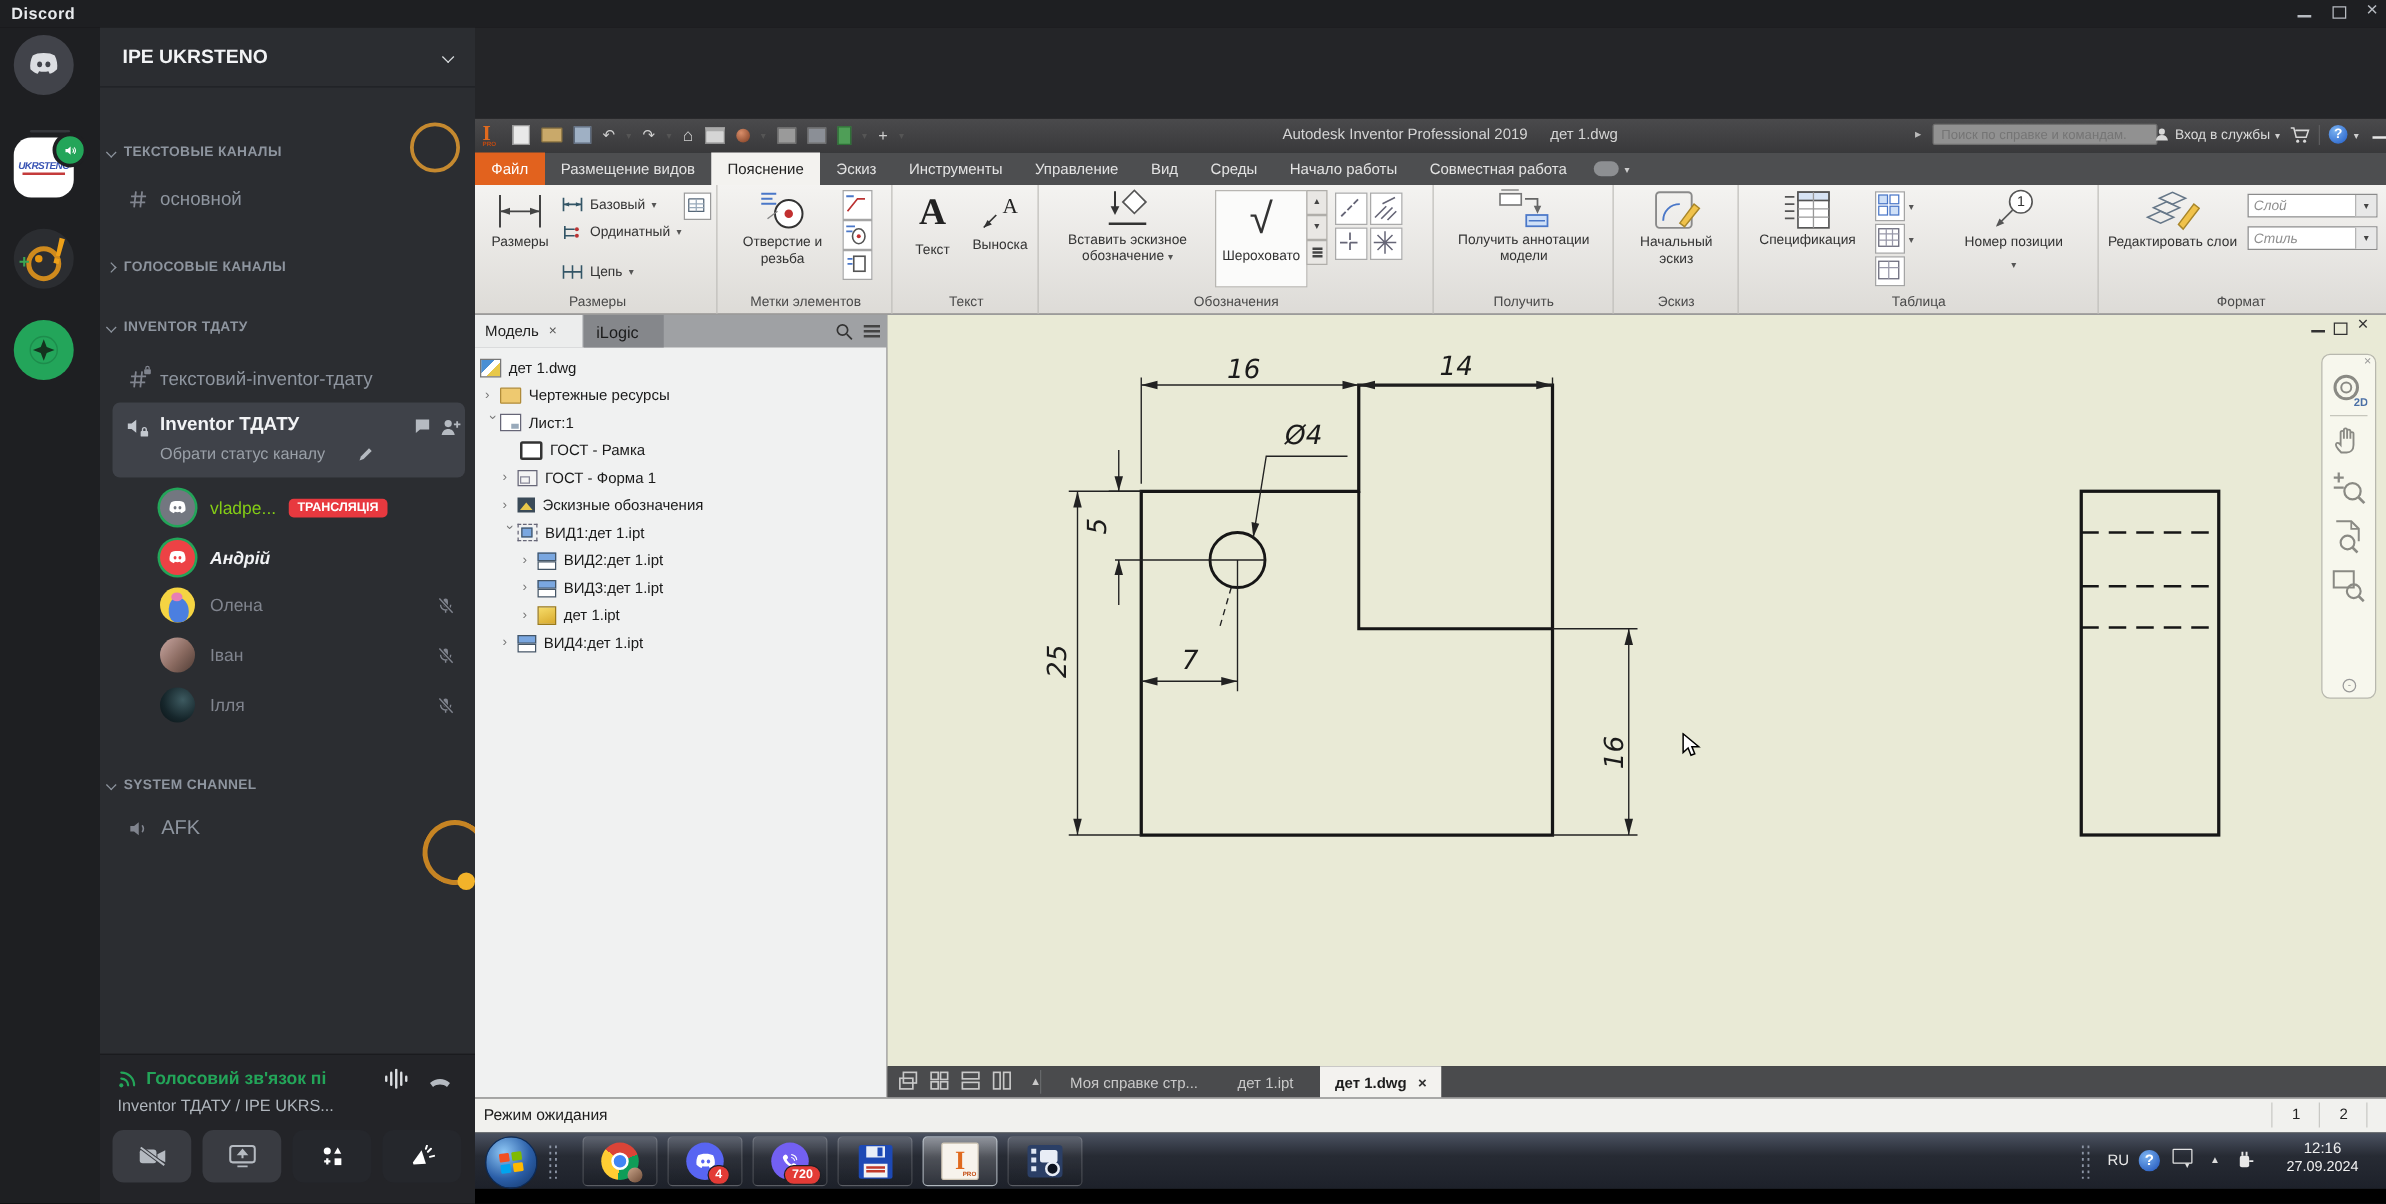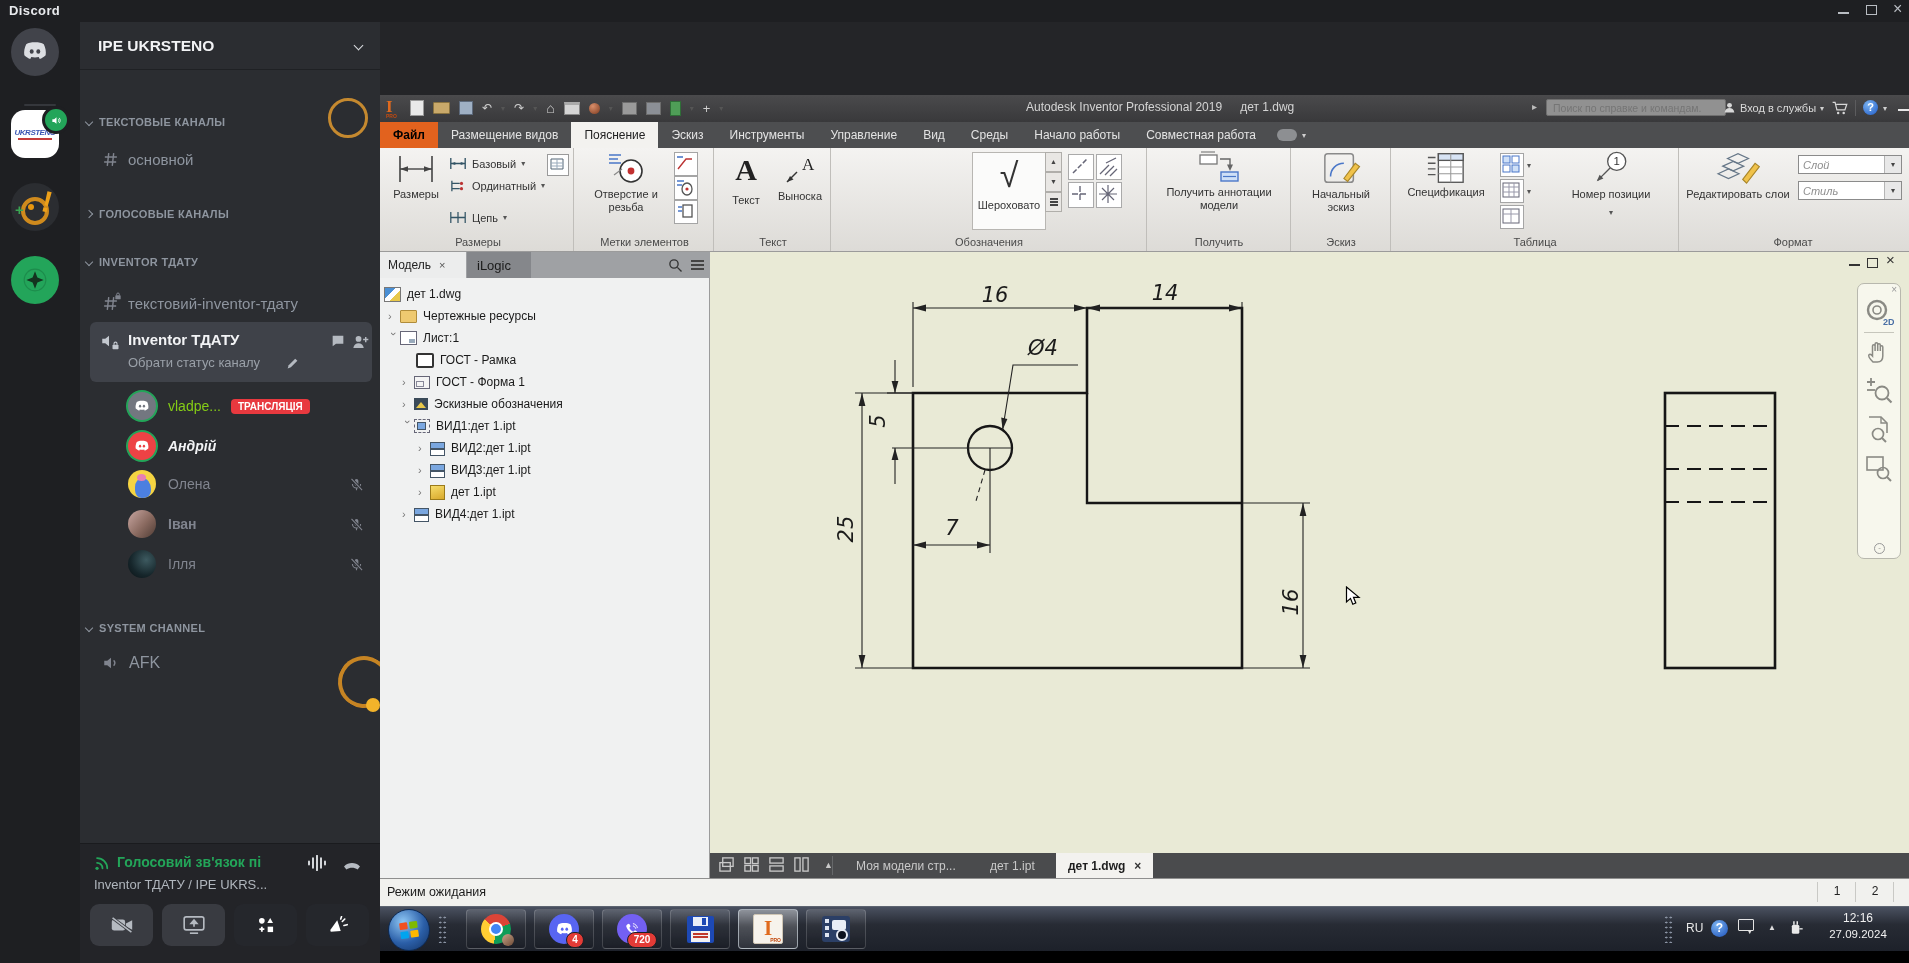--- a/index.html
+++ b/index.html
@@ -16,21 +16,21 @@
   .chev{display:inline-block;width:6px;height:6px;border-right:1.7px solid #8e959f;border-bottom:1.7px solid #8e959f;}
   .chev.down{transform:rotate(45deg);}
   .chev.right{transform:rotate(-45deg);}
   .avatar{border-radius:50%;width:28px;height:28px;box-sizing:border-box;}
   .ring{box-shadow:0 0 0 2px #23a559;}
   .badge-live{background:#e8393f;color:#fff;font-size:10px;font-weight:700;border-radius:4px;padding:2px 7px;line-height:11px;}
   .dcbtn{position:absolute;width:63px;height:42px;border-radius:9px;background:#393b41;display:flex;align-items:center;justify-content:center;}
   .dcbtn.darker{background:#25272c;}
   
   .inv-tab{padding:0 13px;height:26px;line-height:26px;font-size:12px;color:#e3e3e3;white-space:nowrap;}
-  .inv-tab.file{background:#e2621e;color:#000000;font-weight:700;}
+  .inv-tab.file{background:#e2621e;color:#ffffff;font-weight:400;}
   .inv-tab.active{background:#f3f2ef;color:#222;}
   .grp{position:absolute;top:0;height:103px;border-right:1px solid #c0beba;}
   .grp-label{position:absolute;bottom:3px;left:0;right:0;text-align:center;font-size:11px;color:#4a4a4a;}
   .big-label{font-size:11px;color:#333;text-align:center;line-height:13px;}
   .row-label{font-size:11px;color:#333;white-space:nowrap;}
   .dd{font-size:8px;color:#555;}
   .combo{position:absolute;height:19px;background:#fff;border:1px solid #8b8b8b;font-style:italic;
          font-size:11px;color:#8f8f8f;line-height:19px;padding-left:4px;box-sizing:border-box;}
   .combo .arr{position:absolute;right:0;top:0;width:16px;height:100%;border-left:1px solid #b5b5b5;
          text-align:center;color:#444;font-style:normal;font-size:8px;line-height:18px;background:#e8e8e8;}
@@ -191,21 +191,21 @@
       <span class="dc-user dim-user" style="margin-left:12px;">Олена</span>
       <svg width="15" height="15" viewBox="0 0 24 24" style="margin-left:auto;margin-right:14px;">
         <rect x="9" y="3" width="6" height="11" rx="3" fill="#80848e"></rect>
           <path d="M5.5 11a6.5 6.5 0 0013 0M12 17.5V21" stroke="#80848e" stroke-width="1.8" fill="none"></path>
         <path d="M4 3l17 18" stroke="#2b2d31" stroke-width="4.5"></path>
           <path d="M4 3l17 18" stroke="#80848e" stroke-width="1.8"></path>
       </svg>
     </div>
     <div class="a fx" style="left:48px;top:487px;height:30px;width:250px;">
       <div class="avatar" style="background:linear-gradient(130deg,#c9a7a2,#8a6a60 55%,#4e3b34);"></div>
-      <span class="dc-user dim-user" style="margin-left:12px;font-weight:bold;">Іван</span>
+      <span class="dc-user dim-user" style="margin-left:12px;">Іван</span>
       <svg width="15" height="15" viewBox="0 0 24 24" style="margin-left:auto;margin-right:14px;">
         <rect x="9" y="3" width="6" height="11" rx="3" fill="#80848e"></rect>
           <path d="M5.5 11a6.5 6.5 0 0013 0M12 17.5V21" stroke="#80848e" stroke-width="1.8" fill="none"></path>
         <path d="M4 3l17 18" stroke="#2b2d31" stroke-width="4.5"></path>
           <path d="M4 3l17 18" stroke="#80848e" stroke-width="1.8"></path>
       </svg>
     </div>
     <div class="a fx" style="left:48px;top:527px;height:30px;width:250px;">
       <div class="avatar" style="background:radial-gradient(circle at 65% 35%,#3d5a60,#16262b 60%,#0a1114);"></div>
       <span class="dc-user dim-user" style="margin-left:12px;">Ілля</span>
@@ -432,20 +432,29 @@
           <text x="19" y="16" font-size="17" font-family="Liberation Serif,serif" fill="#222">A</text>
           <path d="M4 28L14 18" stroke="#333" stroke-width="1.4"></path>
             <polygon points="4,28 10.5,25.5 7,22" fill="#333"></polygon>
         </svg>
         <div class="big-label" style="margin-top:2px;">Выноска</div>
       </div>
       <div class="grp-label">Текст</div>
     </div>
 
     <div class="grp" style="left:452px;width:314px;">
+      <div class="a" style="left:6px;top:2px;width:128px;height:84px;text-align:center;">
+        <svg width="36" height="36" viewBox="0 0 36 36" style="margin:0 auto;">
+          <rect x="17" y="5" width="13" height="13" transform="rotate(45 23.5 11.5)" fill="#fff" stroke="#555" stroke-width="1.4"></rect>
+          <path d="M8 3v16" stroke="#333" stroke-width="1.6"></path>
+            <polygon points="8,22 4.5,15 11.5,15" fill="#333"></polygon>
+          <path d="M3 29h30" stroke="#333" stroke-width="2"></path>
+        </svg>
+        <div class="big-label"><span>Вставить эскизное обозначение</span> <span class="dd">▾</span></div>
+      </div>
       <div class="a" style="left:140px;top:4px;width:72px;height:76px;text-align:center;border:1px solid #b8b6b2;background:#fbfbfa;">
         <div style="font-size:34px;color:#333;line-height:44px;">√</div>
         <div class="big-label" style="white-space:nowrap;overflow:hidden;width:68px;margin:2px auto 0;">Шероховато</div>
       </div>
       <div class="a" style="left:213px;top:4px;width:15px;height:18px;border:1px solid #b0aeaa;background:#e9e7e4;text-align:center;font-size:7px;line-height:18px;color:#444;">▲</div>
       <div class="a" style="left:213px;top:24px;width:15px;height:18px;border:1px solid #b0aeaa;background:#e9e7e4;text-align:center;font-size:7px;line-height:18px;color:#444;">▼</div>
       <div class="a" style="left:213px;top:44px;width:15px;height:18px;border:1px solid #b0aeaa;background:#e9e7e4;display:flex;align-items:center;justify-content:center;">
         <div style="width:8px;height:1.5px;background:#444;box-shadow:0 3px 0 #444,0 -3px 0 #444;"></div>
       </div>
       <div class="a" style="left:236px;top:6px;width:24px;height:24px;border:1px solid #aaa;background:#fff;">
@@ -774,21 +783,21 @@
           <rect x="2" y="10.5" width="14" height="5.5" fill="none" stroke="#c9c9c9" stroke-width="1.4"></rect>
         </svg>
       <svg width="17" height="17" viewBox="0 0 18 18">
           <rect x="2" y="2" width="5.5" height="14" fill="none" stroke="#c9c9c9" stroke-width="1.4"></rect>
           <rect x="10.5" y="2" width="5.5" height="14" fill="none" stroke="#c9c9c9" stroke-width="1.4"></rect>
         </svg>
       <span style="font-size:9px;color:#c9c9c9;margin-left:6px;">▲</span>
     </div>
     <div class="a" style="left:122px;top:3px;width:1px;height:19px;background:#66686a;"></div>
     <div class="a fx" style="left:132px;top:0;height:25px;padding:0 14px;">
-      <span style="font-size:12px;color:#c9c9c9;">Моя модели стр...</span>
+      <span style="font-size:12px;color:#c9c9c9;">Моя справке стр...</span>
     </div>
     <div class="a fx" style="left:268px;top:0;height:25px;padding:0 12px;">
       <span style="font-size:12px;color:#c9c9c9;">дет 1.ipt</span>
     </div>
     <div class="a fx" style="left:346px;top:0;height:25px;background:#f3f2ef;padding:0 12px;">
       <span style="font-size:12px;color:#1d1d1d;font-weight:600;">дет 1.dwg</span>
       <span style="font-size:12px;color:#333;margin-left:9px;font-weight:700;">×</span>
     </div>
   </div>
 

